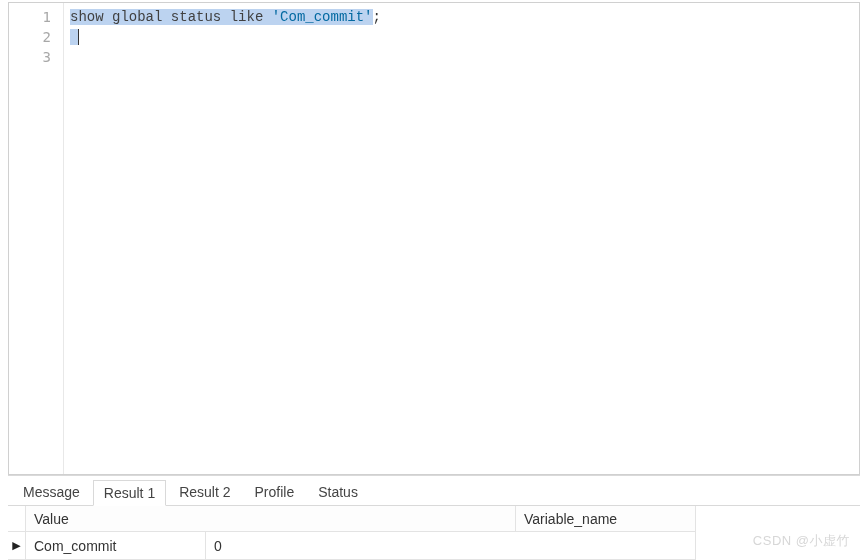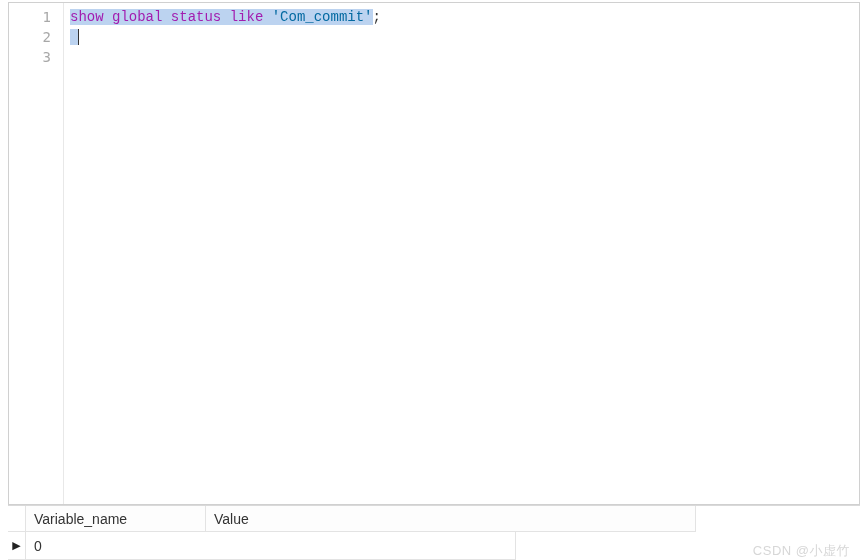--- a/index.html
+++ b/index.html
@@ -45,21 +45,21 @@
       line-height: 20px;
     }
     .code-line {
       height: 20px;
       white-space: pre;
     }
     .hl {
       background: #bcd3f0;
       display: inline;
     }
-    .kw { color: #a21caf; }
+    .kw { color: #404040; }
     .str { color: #0369a1; }
     .punct { color: #333; }
     .cursor {
       display: inline-block;
       width: 1px;
       height: 16px;
       background: #333;
       vertical-align: middle;
     }
     .results-area {
@@ -129,21 +129,21 @@
     .grid-header-row .grid-cell {
       color: #333;
       background: #fdfdfd;
     }
     .grid-row .row-indicator {
       color: #222;
     }
     .watermark {
       position: absolute;
       right: 18px;
-      bottom: 0;
+      bottom: 10px;
       font-family: "Segoe UI", sans-serif;
       font-size: 13px;
       color: #d7d7d7;
       letter-spacing: 0.5px;
     }
   </style>
 </head>
 <body>
 
 <div class="editor-area">
@@ -152,28 +152,36 @@
       <div class="gutter-line">2</div>
       <div class="gutter-line">3</div>
     </div>
   <div class="code">
       <div class="code-line"><span class="hl"><span class="kw">show</span><span> </span><span class="kw">global</span><span> </span><span class="kw">status</span><span> </span><span class="kw">like</span><span> </span><span class="str">'Com_commit'</span></span><span class="punct">;</span></div>
       <div class="code-line"><span class="hl"> </span><span class="cursor"></span></div>
     </div>
 </div>
 
 <div class="results-area">
+  <div class="tabs">
+      <div class="tab">Message</div>
+      <div class="tab active">Result 1</div>
+      <div class="tab">Result 2</div>
+      <div class="tab">Profile</div>
+      <div class="tab">Status</div>
+    </div>
   <div class="grid">
     <div class="grid-header-row">
         <div class="row-indicator"></div>
+        <div class="grid-cell col-1">Value</div>
         <div class="grid-cell col-0">Variable_name</div>
-        <div class="grid-cell col-1">Value</div>
       </div>
     <div class="grid-body">
         <div class="grid-row">
           <div class="row-indicator">▶</div>
+          <div class="grid-cell col-0">Com_commit</div>
           <div class="grid-cell col-1">0</div>
         </div>
       </div>
   </div>
 </div>
 
 <div class="watermark">CSDN @小虚竹</div>
 
 </body></html>

